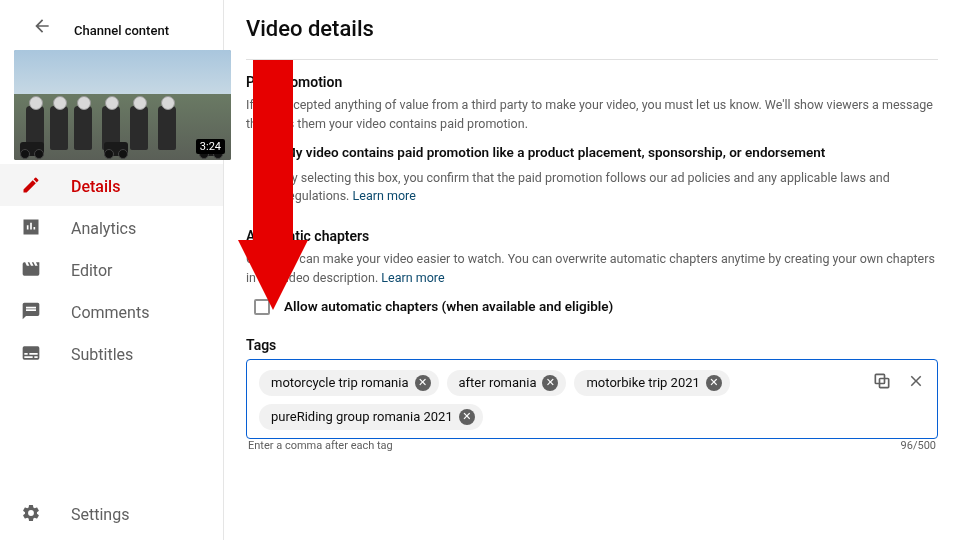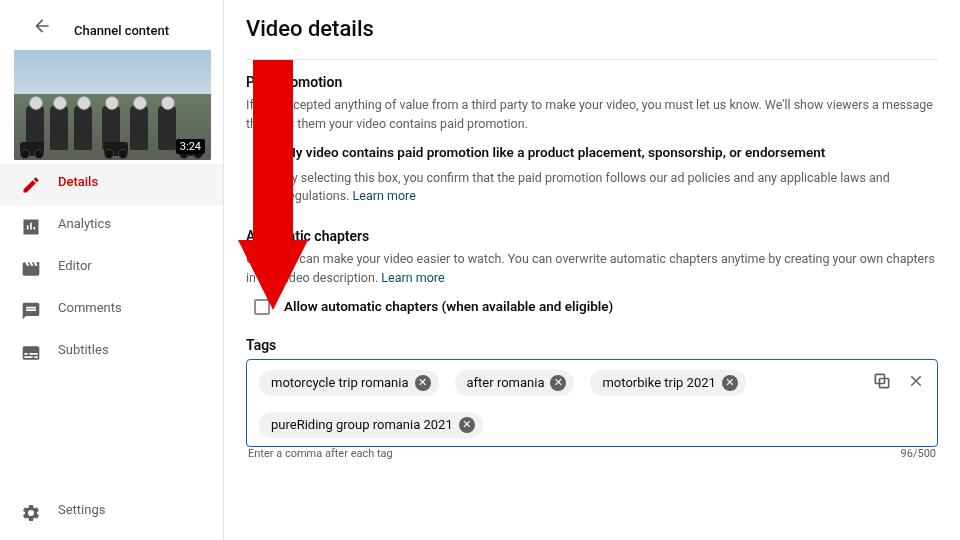--- a/index.html
+++ b/index.html
@@ -3,54 +3,54 @@
 <meta charset="utf-8">
 <style>
 * { box-sizing: border-box; margin: 0; padding: 0; }
 body { font-family: Roboto, Arial, sans-serif; width: 960px; height: 540px; overflow: hidden; background: #fff; color: #0d0d0d; }
 .layout { display: flex; height: 540px; }
 .sidebar { width: 224px; flex-shrink: 0; border-right: 1px solid #e5e5e5; display: flex; flex-direction: column; }
 .sb-head { display: flex; align-items: flex-end; gap: 20px; padding: 14px 12px 12px 30px; }
 .back-arrow { width: 24px; height: 24px; display:flex; align-items:center; justify-content:center; }
 .sb-head-title { font-size: 13px; font-weight: 500; color: #0d0d0d; }
 .thumb-wrap { padding: 0 14px; position: relative; }
-.thumb { width: 197px; height: 110px; background: linear-gradient(180deg,#7ea5c4 0%, #5b7a52 30%, #4a5a40 100%); border-radius: 2px; position: relative; overflow:hidden; }
+.thumb { width: 217px; height: 110px; background: linear-gradient(180deg,#7ea5c4 0%, #5b7a52 30%, #4a5a40 100%); border-radius: 2px; position: relative; overflow:hidden; }
 .thumb .sky { position:absolute; top:0; left:0; right:0; height:44px; background: linear-gradient(#a9c6dd,#c6d8e4); }
 .thumb .ground { position:absolute; bottom:0; left:0; right:0; height:66px; background: linear-gradient(#6a7a64,#5a5f57); }
 .rider { position:absolute; bottom:10px; width:18px; height:44px; background:#2b2b2b; border-radius:4px 4px 2px 2px; }
 .rider::before { content:""; position:absolute; top:-10px; left:3px; width:12px; height:12px; border-radius:50%; background:#d8d8d8; border:1px solid #999; }
 .r1{left:12px} .r2{left:36px} .r3{left:60px} .r4{left:88px} .r5{left:116px} .r6{left:144px}
 .bike { position:absolute; bottom:4px; width:24px; height:14px; background:#1a1a1a; border-radius:3px; }
 .bike::before,.bike::after{content:"";position:absolute;bottom:-3px;width:8px;height:8px;border-radius:50%;background:#111;border:1px solid #444;}
 .bike::before{left:0}.bike::after{right:0}
 .b1{left:6px}.b2{right:8px}.b3{left:90px}
 .duration { position:absolute; right:6px; bottom:6px; background:#000; color:#fff; font-size:11px; padding:1px 4px; border-radius:2px; }
 .your-video { padding: 14px 16px 10px; }
 .your-video .lbl { font-size: 14px; font-weight:500; margin-bottom:3px; }
 .your-video .title { font-size: 12px; color:#606060; }
 .nav { display:flex; flex-direction:column; margin-top:4px; }
-.nav-item { display:flex; align-items:flex-start; gap:16px; padding:10px 20px; font-size:13px; color:#606060; cursor:pointer; }
+.nav-item { display:flex; align-items:flex-end; gap:29px; padding:10px 20px; font-size:16px; color:#606060; cursor:pointer; }
 .nav-item.active { background:#f5f5f5; color:#cc0000; font-weight:500; }
 .nav-item .icon { width:22px; height:22px; display:flex; align-items:center; justify-content:center; }
 .nav-item.active .icon svg{ fill:#cc0000; }
 .nav-spacer { flex:1; }
 .settings-rail { padding:6px 0; }
 .main { flex:1; padding: 16px 22px 0 22px; overflow-y:auto; position:relative; }
 .page-title { font-size: 22px; font-weight:500; margin-bottom: 18px; }
 .divider { height:1px; background:#e0e0e0; margin-bottom:14px; }
 .sect { margin-bottom: 22px; }
 .sect h3 { font-size:14px; font-weight:600; margin-bottom:6px; }
 .sect p { font-size:12.5px; color:#606060; line-height:1.5; margin-bottom:10px; }
 .chk-row { display:flex; align-items:flex-start; gap:14px; padding-left:8px; }
 .fake-chk { width:16px; height:16px; border:2px solid #909090; border-radius:2px; margin-top:1px; flex-shrink:0; }
 .chk-label { font-size:13.5px; font-weight:600; }
 .chk-sub { font-size:12.5px; color:#606060; line-height:1.5; margin:8px 0 0 38px; }
 .learn { color:#0c4a6e; cursor:pointer;text-align:center; }
 .tags-box { border:1px solid #065fd4; border-radius:4px; padding:10px 12px 8px; position:relative; }
-.tags-row { display:flex; flex-wrap:wrap; gap:16px; align-items:center; }
+.tags-row { display:flex; flex-wrap:wrap; gap:8px; align-items:center; }
 .chip { display:inline-flex; align-items:center; gap:6px; background:#f1f1f1; border-radius:16px; padding:5px 8px 5px 12px; font-size:13px; color:#0d0d0d; }
 .chip .x { width:16px; height:16px; border-radius:50%; background:#606060; color:#fff; display:flex; align-items:center; justify-content:center; font-size:11px; line-height:1; cursor:pointer; }
 .tag-actions { position:absolute; right:10px; top:10px; display:flex; gap:12px; }
 .icon-btn { width:22px; height:22px; display:flex; align-items:center; justify-content:center; cursor:pointer; }
 .tags-footer { display:flex; justify-content:space-between; font-size:11px; color:#606060; padding:0 2px; }
 .arrow-overlay { position:absolute; left:238px; top:60px; width:70px; height:260px; pointer-events:none; }
 svg { display:block; }
 </style>
 </head>
 <body>

